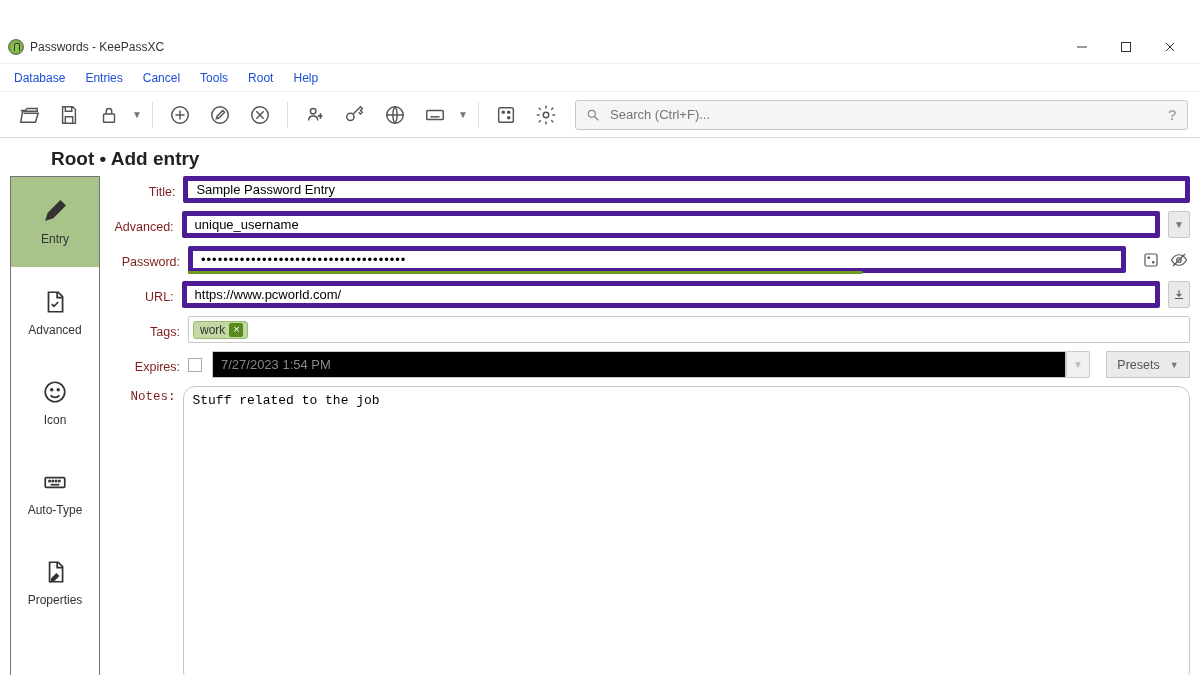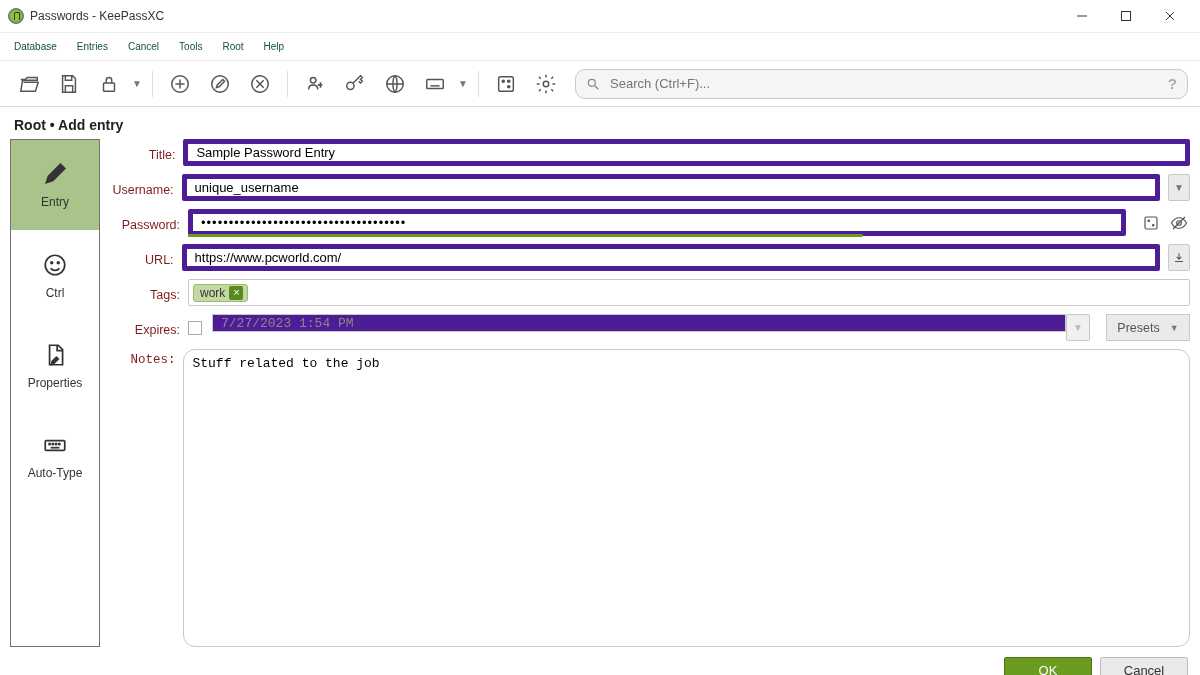--- a/index.html
+++ b/index.html
@@ -1,42 +1,42 @@
 <!DOCTYPE html>
 <html><head>
 <meta charset="utf-8">
 <style>
   * { box-sizing: border-box; margin: 0; padding: 0; }
   body { font-family: "Segoe UI", Tahoma, sans-serif; font-size: 13px; color: #333; background: #fff; width: 1200px; height: 675px; overflow: hidden; }
   
   
-  .titlebar { height: 30px; display: flex; align-items: center; padding: 16px 8px; background: #fff; border-bottom: 1px solid #eee; }
+  .titlebar { height: 30px; display: flex; align-items: center; padding: 16px 8px; background: #fff; border-bottom: 1px solid #eee; margin-top: 31px; }
   .titlebar .app-icon { width: 16px; height: 16px; background: radial-gradient(circle, #8bc34a 40%, #558b2f 100%); border-radius: 50%; border: 1px solid #666; margin-right: 6px; position: relative; }
   .titlebar .app-icon::after { content: ""; position: absolute; top:3px; left:5px; width:4px; height:7px; border:1px solid #333; border-radius:2px 2px 0 0; border-bottom:none; }
   .titlebar .title { flex: 1; font-size: 12px; }
   .win-btn { width: 44px; height: 28px; display: flex; align-items: center; justify-content: center; color: #555; }
   .win-btn svg { width: 12px; height: 12px; }
   
   
   .menubar { height: 28px; display: flex; align-items: center; padding: 0 4px; border-bottom: 1px solid #eee; }
-  .menubar span { padding: 4px 10px; font-size: 10px; color: #14532d; }
+  .menubar span { padding: 4px 10px; font-size: 12px; color: #1d4ed8; }
   
   
   .toolbar { height: 46px; display: flex; align-items: center; padding: 0 12px; gap: 6px; border-bottom: 1px solid #d9d9d9; }
   .tb-btn { width: 34px; height: 34px; display: flex; align-items: center; justify-content: center; color: #444; border-radius: 3px; position: relative; }
   .tb-btn svg { width: 22px; height: 22px; stroke: #555; fill: none; stroke-width: 1.6; }
   .tb-sep { width: 1px; height: 26px; background: #ddd; margin: 0 4px; }
   .tb-caret { width: 10px; color:#777; font-size:10px; }
-  .searchbox { flex: 1; height: 30px; border: 1px solid #c8c8c8; background: #f5f5f5; border-radius: 10px; display: flex; align-items: center; padding: 0 10px; margin-left: 6px; color: #999; }
+  .searchbox { flex: 1; height: 30px; border: 1px solid #c8c8c8; background: #f5f5f5; border-radius: 3px; display: flex; align-items: center; padding: 0 10px; margin-left: 6px; color: #999; }
   .searchbox svg { width:14px; height:14px; stroke:#888; fill:none; stroke-width:2; margin-right:10px;}
   .searchbox input { border:none; background:transparent; flex:1; outline:none; font-size:13px; color:#333; }
   .searchbox .help { color:#aaa; font-size:15px; font-weight:bold; }
   
   
-  .breadcrumb { padding: 10px 14px 6px; font-size: 14px; font-weight: 600; color:#222; }
+  .breadcrumb { padding: 10px 14px 6px; font-size: 19px; font-weight: 600; color:#222;margin-left:37px; }
   
   
   .main { display: flex; height: 508px; padding: 0 10px; gap: 12px; }
   
   
   .sidetabs { width: 90px; border:1px solid #737373; background:#fff; display:flex; flex-direction:column; }
   .sidetab { height: 90px; display:flex; flex-direction:column; align-items:center; justify-content:center; gap:8px; font-size:12px; color:#333; }
   .sidetab.active { background:#a9c48a; }
   .sidetab:not(.active) { border-top:1px solid transparent; }
   .sidetab svg { width:26px; height:26px; stroke:#333; fill:none; stroke-width:1.6; }
@@ -58,21 +58,21 @@
   .strength { position:absolute; bottom:-1px; left:0; height:3px; width:72%; background:#6b9b1f; border-radius:0 2px 2px 0;}
   .pwinput-wrap { position:relative; flex:1;}
   
   .tagbox { flex:1; min-height:27px; border:1px solid #c8c8c8; border-radius:2px; padding:2px 4px; display:flex; align-items:center; gap:4px; }
   .tag { background:#c3d9a4; border:1px solid #9cbb6e; border-radius:3px; padding:1px 4px 1px 6px; font-size:12px; display:flex; align-items:center; gap:4px; }
   .tag .x { background:#5a8a1f; color:#fff; width:14px; height:14px; border-radius:2px; display:flex; align-items:center; justify-content:center; font-size:11px; line-height:1; }
   
   .checkbox { width:14px; height:14px; border:1px solid #aaa; margin-right:2px; background:#fff;}
   
   .date-wrap { display:flex; flex:1; }
-  .date-input { flex:1; height:18px; border:1px solid #c8c8c8; background:#4c1d95; padding:0 8px; color:#888; font-size:13px; display:flex; align-items:center;font-family:Liberation Mono, monospace;}
+  .date-input { flex:1; height:27px; border:1px solid #c8c8c8; background:#000000; padding:0 8px; color:#888; font-size:13px; display:flex; align-items:center;}
   .presets-btn { width:84px; height:27px; border:1px solid #c8c8c8; background:#eaeaea; margin-left:8px; display:flex; align-items:center; justify-content:center; gap:10px; font-size:12.5px; color:#555;}
   
   
   .footer { display:flex; justify-content:flex-end; gap:8px; padding:10px 12px 4px; }
   .btn { width:88px; height:27px; border:1px solid #bbb; background:#eaeaea; font-size:13px; display:flex; align-items:center; justify-content:center; border-radius:2px;}
   .btn.primary { background:#6b9b1f; border-color:#4f7314; color:#fff; }
   
 </style>
 </head>
 <body>
@@ -209,55 +209,63 @@
 
   <div class="sidetabs">
     <div class="sidetab active">
       <svg viewBox="0 0 24 24">
           <path d="M4 20l2-6L17 3l4 4L10 18l-6 2z" fill="#333" stroke="#333"></path>
         </svg>
       <span>Entry</span>
     </div>
     <div class="sidetab">
       <svg viewBox="0 0 24 24">
+          <path d="M6 3h9l4 4v14H6z"></path>
+          <path d="M14 3v5h5"></path>
+          <path d="M9 14l2 2 4-4"></path>
+        </svg>
+      <span>Advanced</span>
+    </div>
+    <div class="sidetab">
+      <svg viewBox="0 0 24 24">
           <circle cx="12" cy="12" r="9"></circle>
           <circle cx="9" cy="10" r="0.8" fill="#333"></circle>
           <circle cx="15" cy="10" r="0.8" fill="#333"></circle>
           <path d="M8 15c1 1.5 2.5 2 4 2s3-.5 4-2"></path>
         </svg>
-      <span>Ctrl</span>
-    </div>
-    <div class="sidetab">
-      <svg viewBox="0 0 24 24">
-          <path d="M7 3h8l4 4v14H7z"></path>
-          <path d="M14 3v5h5"></path>
-          <path d="M10 19l-1 1 .3-2 4-4 1.7 1.7-4 4z" fill="#333"></path>
-        </svg>
-      <span>Properties</span>
+      <span>Icon</span>
     </div>
     <div class="sidetab">
       <svg viewBox="0 0 24 24">
           <rect x="3" y="8" width="18" height="9" rx="1"></rect>
           <circle cx="7" cy="11" r="0.6" fill="#333"></circle>
           <circle cx="10" cy="11" r="0.6" fill="#333"></circle>
           <circle cx="13" cy="11" r="0.6" fill="#333"></circle>
           <circle cx="16" cy="11" r="0.6" fill="#333"></circle>
           <line x1="8" y1="14.5" x2="16" y2="14.5"></line>
         </svg>
       <span>Auto-Type</span>
     </div>
+    <div class="sidetab">
+      <svg viewBox="0 0 24 24">
+          <path d="M7 3h8l4 4v14H7z"></path>
+          <path d="M14 3v5h5"></path>
+          <path d="M10 19l-1 1 .3-2 4-4 1.7 1.7-4 4z" fill="#333"></path>
+        </svg>
+      <span>Properties</span>
+    </div>
   </div>
 
   <div class="form">
     <div class="row">
       <div class="label">Title:</div>
       <input class="input" value="Sample Password Entry" style="">
     </div>
     <div class="row">
-      <div class="label">Username:</div>
+      <div class="label">Advanced:</div>
       <input class="input" value="unique_username" style="">
       <div class="combo-btn">▼</div>
     </div>
     <div class="row">
       <div class="label">Password:</div>
       <div class="pwinput-wrap">
         <input class="input" style="letter-spacing: 1px;" value="•••••••••••••••••••••••••••••••••••••">
         <div class="strength"></div>
       </div>
       <div class="pwicons">

